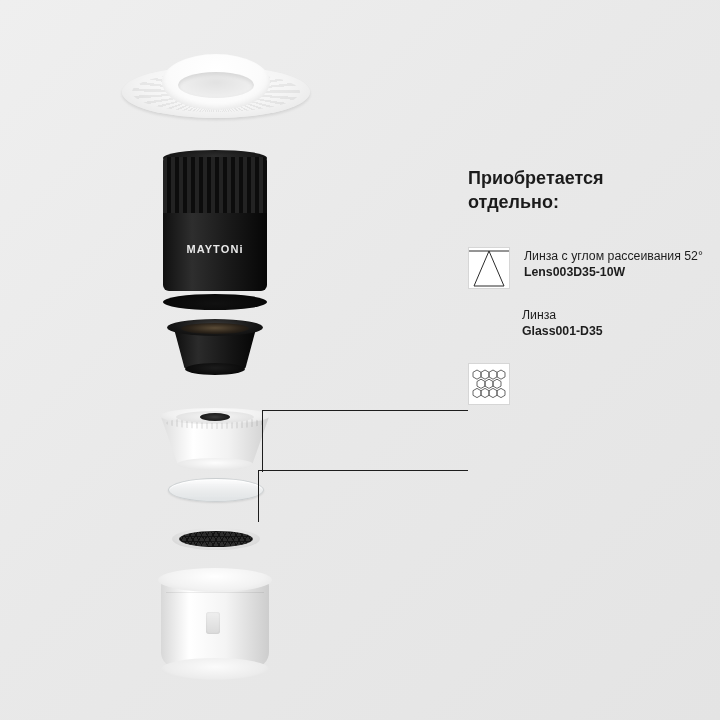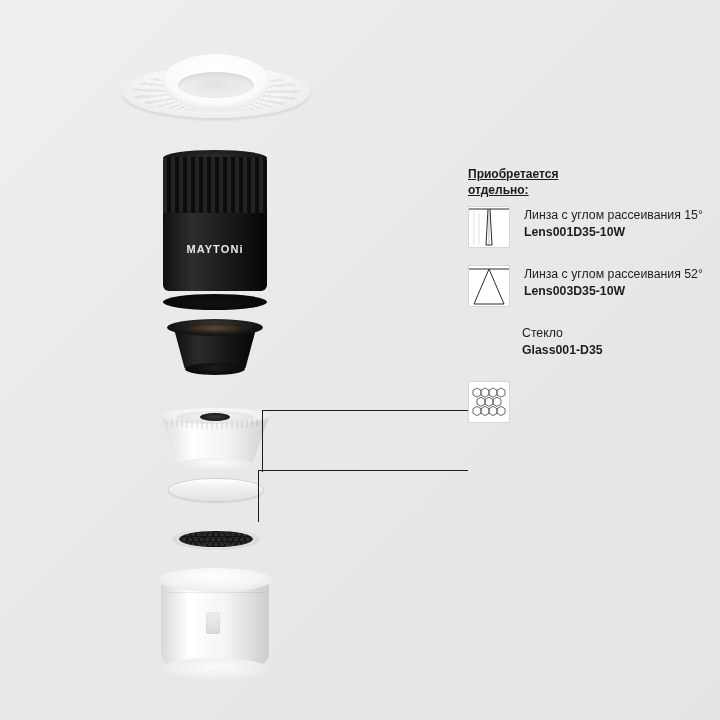--- a/index.html
+++ b/index.html
@@ -296,26 +296,25 @@
 
   
   .legend {
     position: absolute;
     left: 468px;
     top: 166px;
     width: 236px;
   }
   .legend-title {
     color: #1b1b1b;
-    font-size: 12px;
+    font-size: 18px;
     font-weight: bold;
     line-height: 1.35;
-    margin-bottom: 8px;
+    margin-bottom: 32px;
     white-space: pre-line;
-    text-decoration: underline;
   }
   .legend-item {
     display: flex;
     align-items: flex-start;
     margin-bottom: 17px;
   }
   .legend-icon {
     width: 40px;
     height: 40px;
     flex: 0 0 40px;
@@ -438,37 +437,20 @@
   <div class="leader leader-glass"></div>
   <div class="leader-glass-v"></div>
   <div class="leader leader-honey"></div>
   <div class="leader-honey-v"></div>
 
   <div class="legend">
 
     <div class="legend-title">Приобретается
 отдельно:</div>
 
-    <div class="legend-item">
-      <div class="legend-icon">
-        <span class="beam">
-          <svg width="40" height="40" viewBox="0 0 40 40">
-            <rect x="0" y="0" width="40" height="40" fill="#ffffff"></rect>
-            <path d="M19 2 L17 38 L23 38 L21 2 Z" fill="#ffffff" stroke="#2b2b2b" stroke-width="1"></path>
-            <path d="M20 2 L20 38" stroke="#8c8c8c" stroke-width="0.6"></path>
-            <path d="M0 2 L19 2 M21 2 L40 2" stroke="#2b2b2b" stroke-width="1"></path>
-            <path d="M5 4 L5 38 M10 6 L10 38" stroke="#c9c9c9" stroke-width="0.6"></path>
-          </svg>
-        </span>
-      </div>
-      <div class="legend-text">
-        <span class="desc">Линза с углом рассеивания 15°</span>
-        <span class="code">Lens001D35-10W</span>
-      </div>
-    </div>
 
 
     <div class="legend-item">
       <div class="legend-icon">
         <span class="beam">
           <svg width="40" height="40" viewBox="0 0 40 40">
             <rect x="0" y="0" width="40" height="40" fill="#ffffff"></rect>
             <path d="M20 3 L5 38 L35 38 Z" fill="#ffffff" stroke="#2b2b2b" stroke-width="1"></path>
             <path d="M0 3 L40 3" stroke="#2b2b2b" stroke-width="1"></path>
           </svg>
@@ -476,21 +458,21 @@
       </div>
       <div class="legend-text">
         <span class="desc">Линза с углом рассеивания 52°</span>
         <span class="code">Lens003D35-10W</span>
       </div>
     </div>
 
     <div class="legend-item">
       <div class="legend-icon" style="border:none;background:transparent;"></div>
       <div class="legend-text">
-        <span class="desc">Стекло</span>
+        <span class="desc">Линза</span>
         <span class="code">Glass001-D35</span>
       </div>
     </div>
 
     <div class="legend-item">
       <div class="legend-icon">
         <span class="hex-icon">
           <svg width="40" height="40" viewBox="0 0 40 40">
             <rect x="0" y="0" width="40" height="40" fill="#ffffff"></rect>
             <g fill="none" stroke="#555" stroke-width="0.9">

